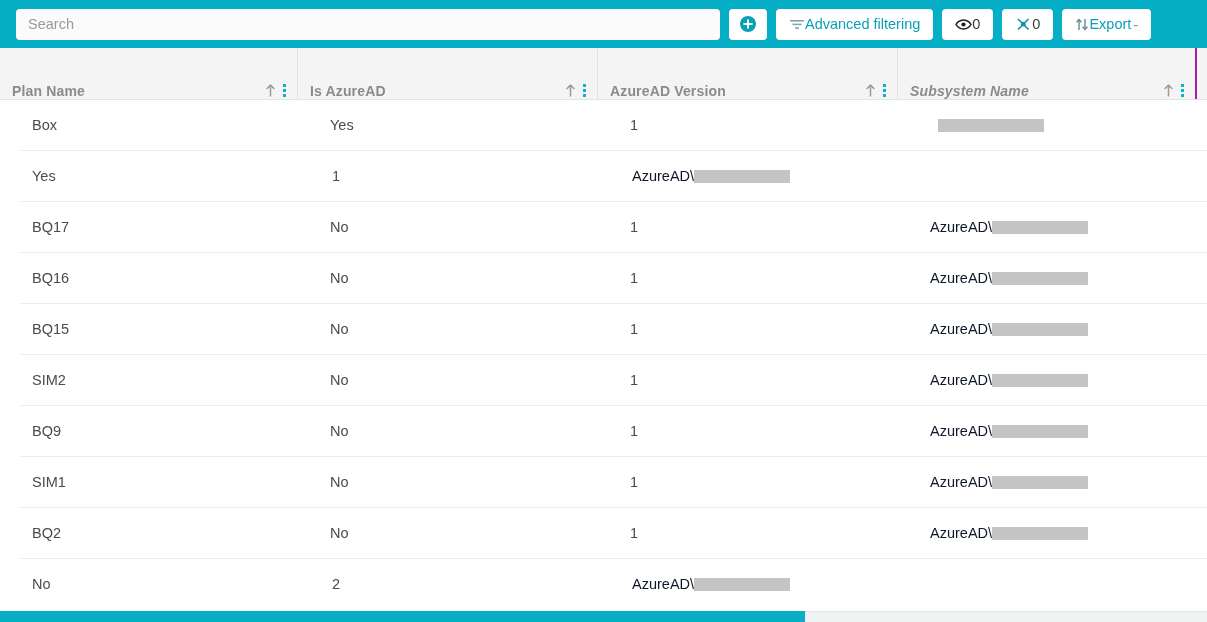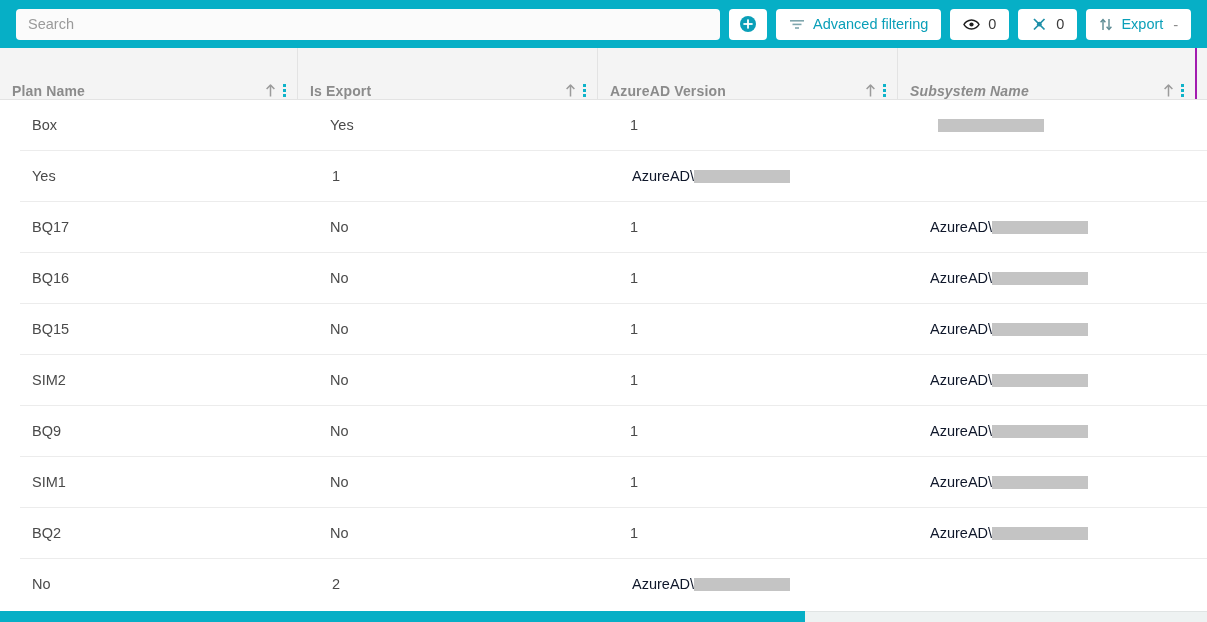--- a/index.html
+++ b/index.html
@@ -54,21 +54,20 @@
   .search-wrap input::placeholder { color: #9a9a9a; }
 
   .tbtn {
     height: 31px;
     background: #ffffff;
     border: none;
     border-radius: 4px;
     display: flex;
     align-items: center;
     justify-content: center;
-    gap: 8px;
     padding: 0 13px;
     cursor: pointer;
     color: #0a9fb8;
     font-family: "Liberation Sans", sans-serif;
     font-size: 14.5px;
     white-space: nowrap;
   }
   .tbtn.square { width: 38px; padding: 0; }
   .tbtn .lbl { color: #0a9fb8; font-size: 14.5px; }
   .tbtn .cnt  { color: #3b3b3b; font-size: 14.5px; }
@@ -254,21 +253,21 @@
               </svg>
             </span>
             <span class="kebab">
               <i></i>
               <i></i>
               <i></i>
             </span>
           </div>
         </div>
         <div class="th c1">
-          <div class="th-label">Is Export</div>
+          <div class="th-label">Is AzureAD</div>
           <div class="th-tools">
             <span class="sort-asc">
               <svg width="13" height="15" viewBox="0 0 13 15">
                 <path d="M6.5 13.5 L6.5 2.4" stroke="#9b9b9b" stroke-width="1.5" fill="none"></path>
                 <path d="M2.6 6 L6.5 2.1 L10.4 6" stroke="#9b9b9b" stroke-width="1.5" fill="none" stroke-linejoin="round"></path>
               </svg>
             </span>
             <span class="kebab">
               <i></i>
               <i></i>

